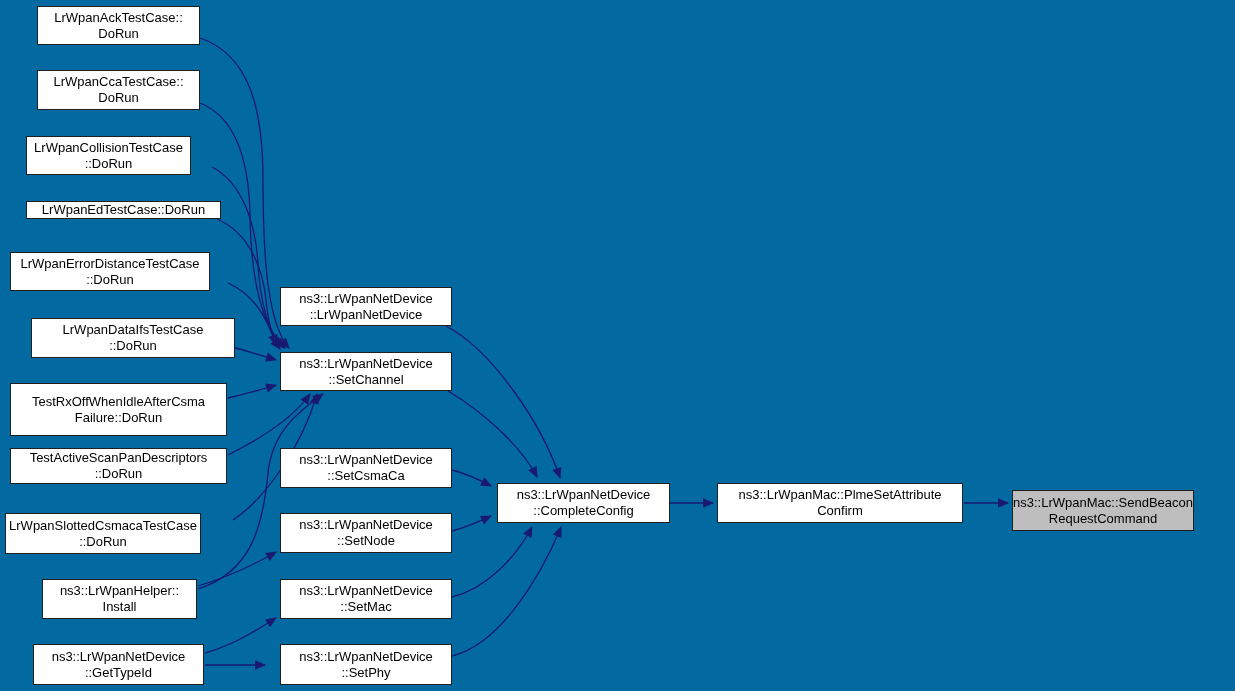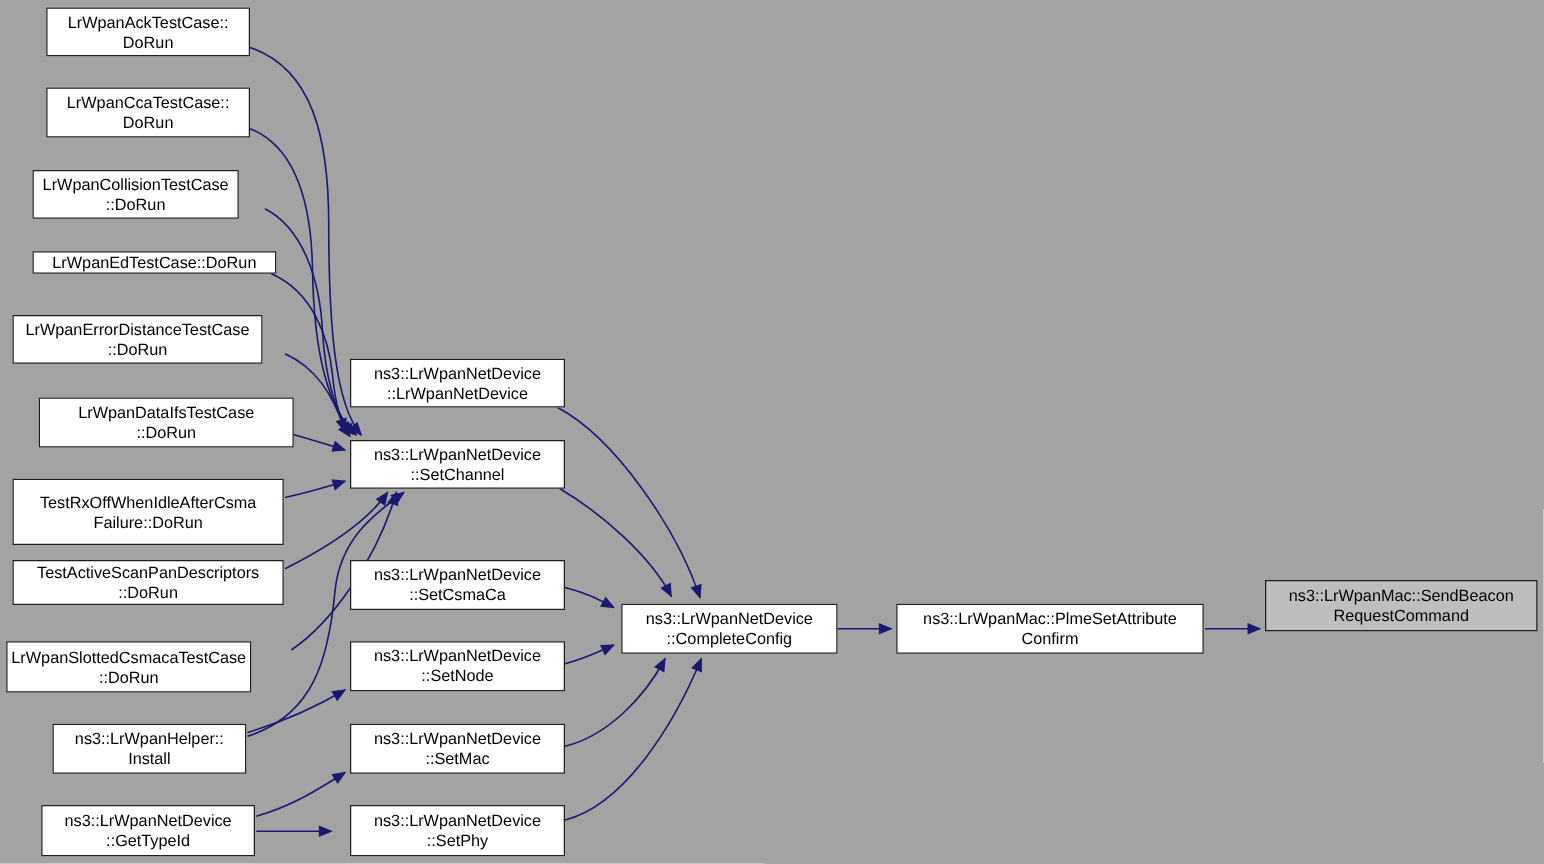--- a/index.html
+++ b/index.html
@@ -1,20 +1,20 @@
 <!DOCTYPE html>
 <html><head>
 <meta charset="utf-8">
 <style>
   html, body { margin: 0; padding: 0; background: #ffffff; }
   #graph {
     position: relative;
     width: 1235px;
     height: 691px;
-    background: #a3a3a3;
+    background: #0369a1;
     font-family: "Liberation Sans", sans-serif;
     overflow: hidden;
   }
   #edges {
     position: absolute;
     left: 0; top: 0;
     width: 1235px; height: 691px;
   }
   .node {
     position: absolute;
@@ -163,18 +163,18 @@
   <div class="node" style="left:497px;top:483px;width:173px;height:40px">
     <span>ns3::LrWpanNetDevice</span>
     <span>::CompleteConfig</span>
   </div>
 
   <div class="node" style="left:717px;top:483px;width:246px;height:40px">
     <span>ns3::LrWpanMac::PlmeSetAttribute</span>
     <span>Confirm</span>
   </div>
 
-  <div class="node highlight" style="left:1012px;top:464px;width:218px;height:41px">
+  <div class="node highlight" style="left:1012px;top:490px;width:182px;height:41px">
     <span>ns3::LrWpanMac::SendBeacon</span>
     <span>RequestCommand</span>
   </div>
 
 </div>
 
 </body></html>

